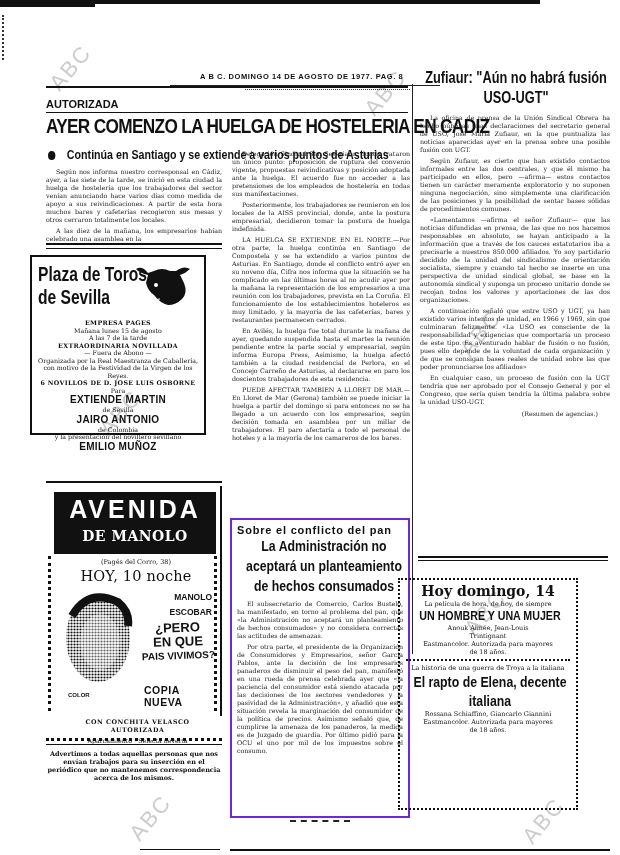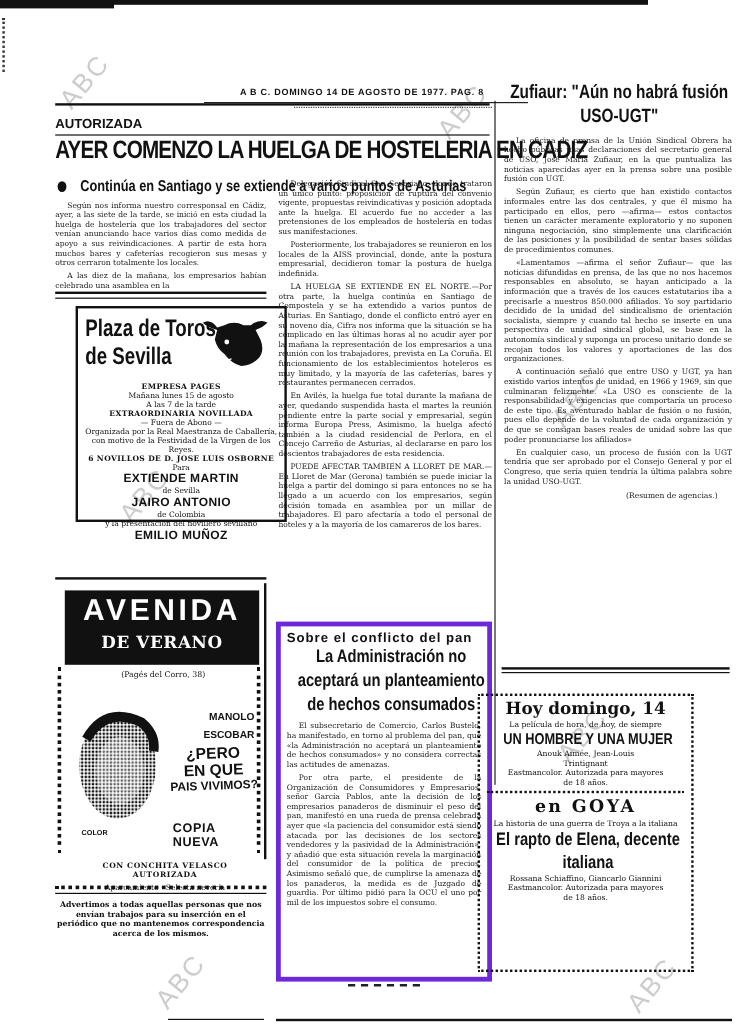--- a/index.html
+++ b/index.html
@@ -24,21 +24,21 @@
   .bodytext { font-family: "DejaVu Serif", serif; font-size: 6.3px; line-height: 8px; text-align: justify; color: #1a1a1a; }
   .bodytext p { text-indent: 10px; margin-bottom: 3px; }
   .col1-text { position: absolute; left: 46px; top: 168px; width: 176px; }
   .col2-text { position: absolute; left: 232px; top: 150px; width: 178px; }
   .col3-text { position: absolute; left: 420px; top: 114px; width: 190px; }
 
   .rule-c1 { position: absolute; left: 46px; top: 243px; width: 176px; border-top: 2px solid #111; }
   .rule-c1b { position: absolute; left: 46px; top: 248px; width: 176px; border-top: 1px solid #111; }
 
   
-  .toros { position: absolute; left: 63px; top: 255px; width: 176px; height: 180px; border: 2px solid #111; padding: 4px 20px; text-align: center; }
+  .toros { position: absolute; left: 30px; top: 255px; width: 176px; height: 180px; border: 2px solid #111; padding: 4px 20px; text-align: center; }
   .toros-title { position: absolute; left: 6px; top: 6px; text-align: left; font-family: "Liberation Sans", sans-serif; font-weight: bold; font-size: 20px; line-height: 23px; transform: scaleX(0.78); transform-origin: left top; white-space: nowrap; }
   .bull-icon { position: absolute; right: 10px; top: 6px; width: 62px; height: 44px; }
   .toros-body { position: absolute; left: 4px; right: 4px; top: 62px; font-size: 6.3px; line-height: 7.5px; }
   .toros-body .caps { font-weight: bold; letter-spacing: 0.3px; }
   .toros-body .big { font-family: "Liberation Sans", sans-serif; font-weight: bold; font-size: 10px; line-height: 12px; letter-spacing: 0.3px; }
 
   .rule-c1c { position: absolute; left: 46px; top: 481px; width: 176px; border-top: 2px solid #111; }
 
   
   .avenida-box { position: absolute; left: 46px; top: 486px; width: 176px; height: 230px; border-right: 2px solid #111; }
@@ -55,21 +55,21 @@
   .copia { position: absolute; left: 98px; top: 198px; font-family: "Liberation Sans", sans-serif; font-weight: bold; font-size: 10.5px; letter-spacing: 0.5px; }
   .avenida-foot { position: absolute; left: 14px; top: 218px; width: 155px; text-align: center; font-size: 6.3px; line-height: 8px; }
   .avenida-foot .caps { font-weight: bold; letter-spacing: 0.5px; }
   .avenida-bottom-rule { position: absolute; left: 46px; top: 738px; width: 176px; border-top: 3px dotted #111; }
   .avenida-bottom-rule2 { position: absolute; left: 46px; top: 744px; width: 176px; border-top: 1px solid #111; }
 
   .notice { position: absolute; left: 46px; top: 750px; width: 176px; font-size: 6.5px; line-height: 8px; text-align: center; font-weight: bold; }
   .bottom-rule-l { position: absolute; left: 140px; top: 849px; width: 80px; border-top: 1.5px solid #111; }
 
   
-  .pan-box { position: absolute; left: 230px; top: 518px; width: 180px; height: 300px; border: 4px solid #6d28d9; padding: 4px 5px; }
+  .pan-box { position: absolute; left: 230px; top: 518px; width: 180px; height: 300px; border: 2px solid #6d28d9; padding: 4px 5px; }
   .pan-kicker { font-family: "Liberation Sans", sans-serif; font-weight: bold; font-size: 11px; letter-spacing: 0.8px; white-space: nowrap; }
   .pan-head { font-family: "Liberation Sans", sans-serif; font-weight: bold; font-size: 15px; line-height: 20px; text-align: center; transform: scaleX(0.82); transform-origin: center top; width: 206px; margin-left: -16px; }
   .pan-body { margin-top: 4px; }
   .pan-tail { position: absolute; left: 290px; top: 820px; width: 60px; border-top: 2px dashed #222; }
   .bottom-rule-m { position: absolute; left: 230px; top: 849px; width: 380px; border-top: 2px solid #111; }
 
   
   .right-head { position: absolute; left: 418px; top: 68px; width: 195px; text-align: center; font-family: "Liberation Sans", sans-serif; font-weight: bold; font-size: 16px; line-height: 20px; transform: scaleX(0.8); transform-origin: center top; width: 240px; margin-left: -22px; }
   .resumen { text-align: right; padding-right: 12px; margin-top: 4px; }
   .r-rule1 { position: absolute; left: 418px; top: 556px; width: 190px; border-top: 2px solid #111; }
@@ -147,25 +147,26 @@
     <div>y la presentación del novillero sevillano</div>
     <div class="big">EMILIO MUÑOZ</div>
   </div>
 </div>
 
 <div class="rule-c1c"></div>
 
 <div class="avenida-box">
   <div class="avenida-black">
     <div class="avenida-title">AVENIDA</div>
-    <div class="avenida-sub">DE VERANO</div>
+    <div class="avenida-sub">DE MANOLO</div>
   </div>
   <div class="side-stripe" style="left:2px;"></div>
   <div class="side-stripe" style="left:168px;"></div>
   <div class="avenida-addr">(Pagés del Corro, 38)</div>
+  <div class="avenida-hoy">HOY, 10 noche</div>
   <svg class="face" viewBox="0 0 80 110">
     <defs>
       <pattern id="ht" width="3" height="3" patternUnits="userSpaceOnUse">
         <circle cx="1.5" cy="1.5" r="1.1" fill="#111"></circle>
       </pattern>
     </defs>
     <ellipse cx="40" cy="52" rx="32" ry="44" fill="url(#ht)"></ellipse>
     <ellipse cx="42" cy="56" rx="20" ry="28" fill="#fff" opacity="0.35"></ellipse>
     <path d="M14 30 Q30 2 60 16 Q72 26 70 40" stroke="#111" stroke-width="8" fill="none"></path>
   </svg>
@@ -224,18 +225,17 @@
 <div class="r-rule1"></div>
 <div class="r-rule2"></div>
 
 <div class="llorens">
   <div class="ll-hoy">Hoy domingo, 14</div>
   <div class="ll-small" style="padding:0 20px;">La película de hora, de hoy, de siempre</div>
   <div class="ll-film">UN HOMBRE Y UNA MUJER</div>
   <div class="ll-small" style="padding:0 30px;">Anouk Aimée, Jean-Louis Trintignant</div>
   <div class="ll-small" style="padding:0 22px;">Eastmancolor. Autorizada para mayores de 18 años.</div>
   <div class="ll-divider"></div>
-  <div class="ll-cine">en GOYA</div>
   <div class="ll-small" style="padding:0 10px;">La historia de una guerra de Troya a la italiana</div>
   <div class="ll-film2" style="white-space:normal;width:210px;margin-left:-15px;">El rapto de Elena, decente italiana</div>
   <div class="ll-small" style="padding:0 18px;">Rossana Schiaffino, Giancarlo Giannini</div>
   <div class="ll-small" style="padding:0 22px;">Eastmancolor. Autorizada para mayores de 18 años.</div>
 </div>
 
 </body></html>

